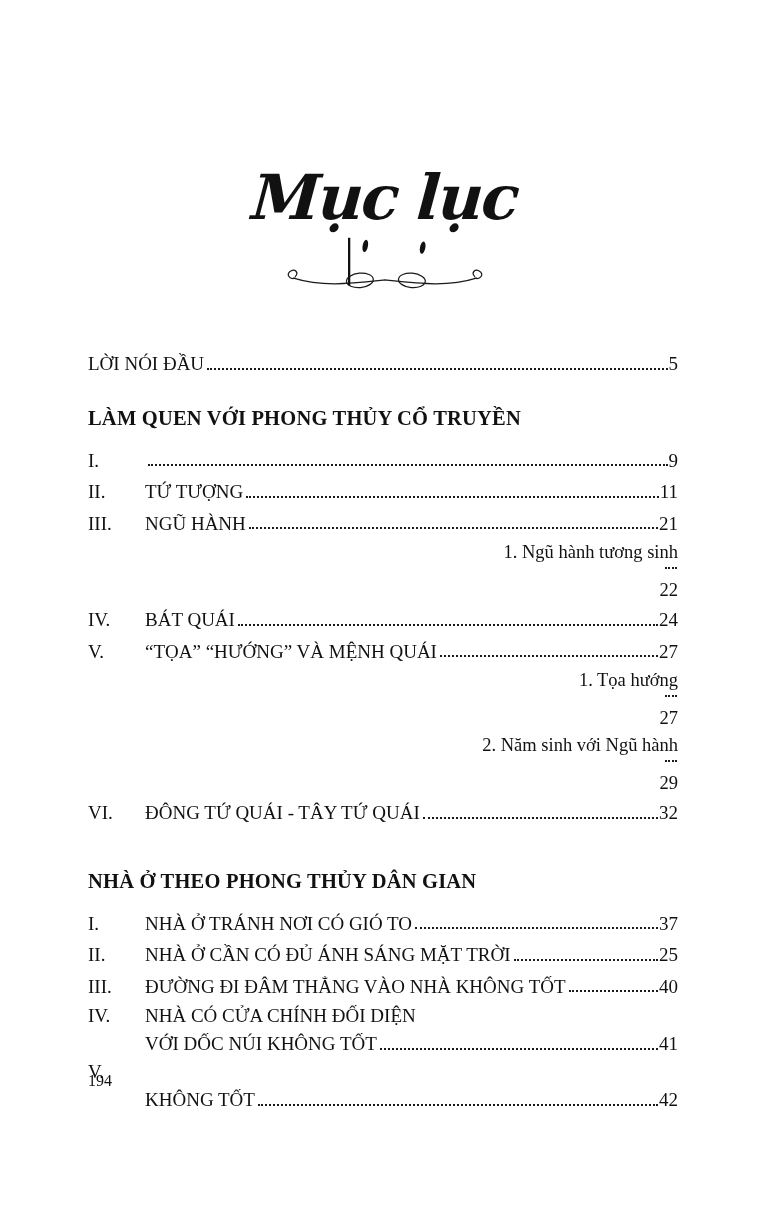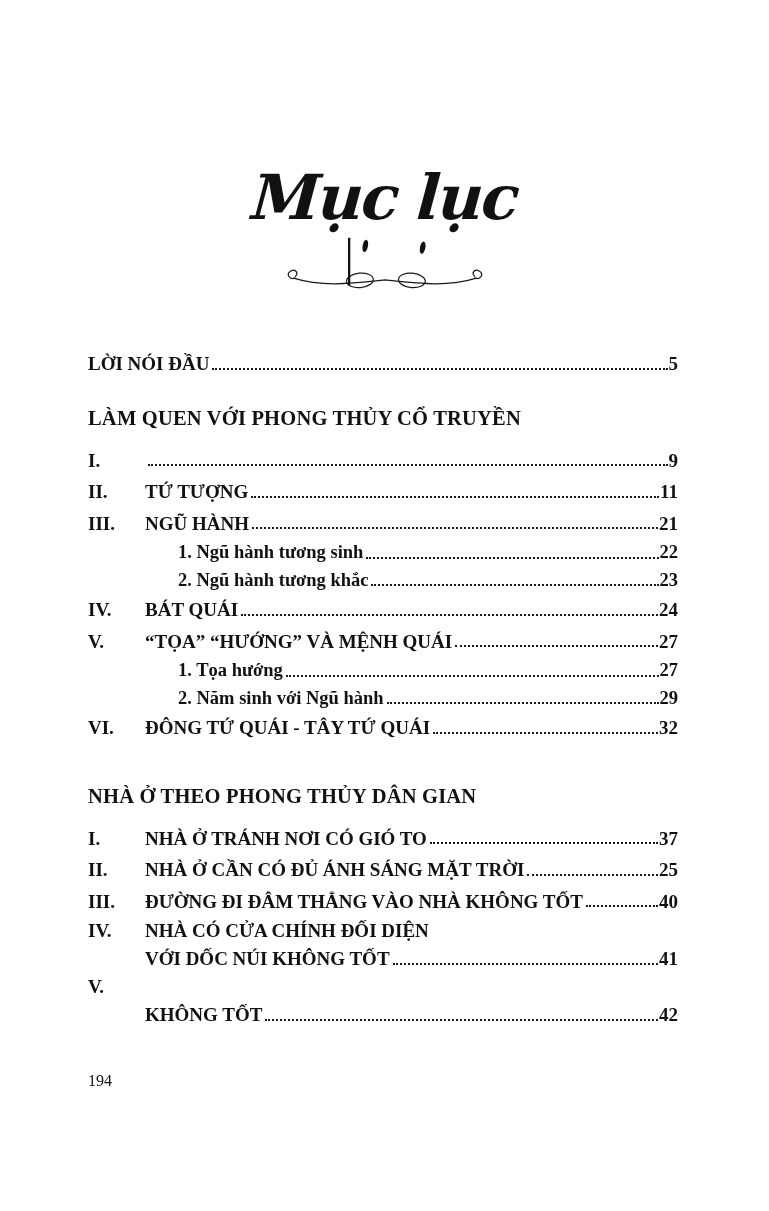--- a/index.html
+++ b/index.html
@@ -34,39 +34,39 @@
     padding-left: 88px;
     padding-right: 91px;
     margin-top: 60px;
   }
   .row {
     display: flex;
     align-items: flex-end;
     font-size: 19px;
     line-height: 31.5px;
     white-space: nowrap;
-    font-weight: bold;
   }
   .row .num {
     width: 57px;
     flex: none;
   }
   .row .title { flex: none; }
   .leader {
     flex: 1 1 auto;
     height: 0;
     border-bottom: 2.4px dotted #1a1a1a;
     margin: 0 1px 10px 3px;
     min-width: 12px;
   }
   .pg { flex: none; }
   .sub-row {
     padding-left: 90px;
     font-size: 18.5px;
     line-height: 27.5px;
+    flex-direction: column;
   }
   .sub-row .leader { margin-bottom: 8px; }
   .cont-row { line-height: 28px; }
   .cont-row .leader { margin-bottom: 8.5px; }
   .section-heading {
     font-weight: bold;
     font-size: 20.5px;
     line-height: 28px;
     margin: 24px 0 13px 0;
     letter-spacing: 0.2px;
@@ -131,25 +131,20 @@
       <span class="leader"></span>
       <span class="pg">21</span>
     </div>
 
     <div class="row sub-row">
       <span class="title">1. Ngũ hành tương sinh</span>
       <span class="leader"></span>
       <span class="pg">22</span>
     </div>
 
-    <div class="row sub-row">
-      <span class="title">2. Ngũ hành tương khắc</span>
-      <span class="leader"></span>
-      <span class="pg">23</span>
-    </div>
 
     <div class="row">
       <span class="num">IV.</span>
       <span class="title">BÁT QUÁI</span>
       <span class="leader"></span>
       <span class="pg">24</span>
     </div>
 
     <div class="row">
       <span class="num">V.</span>

